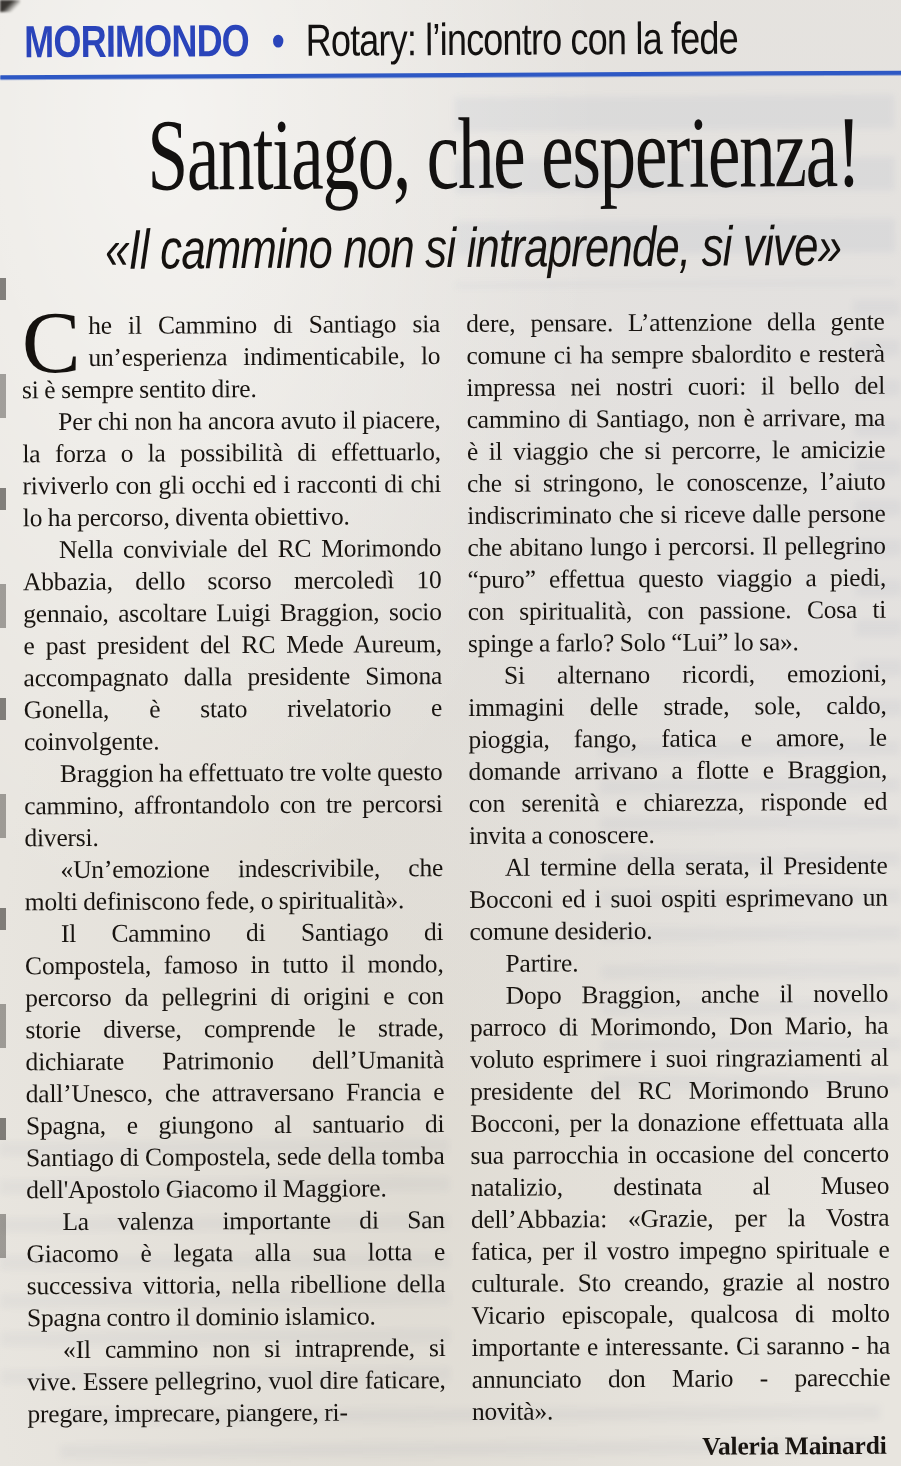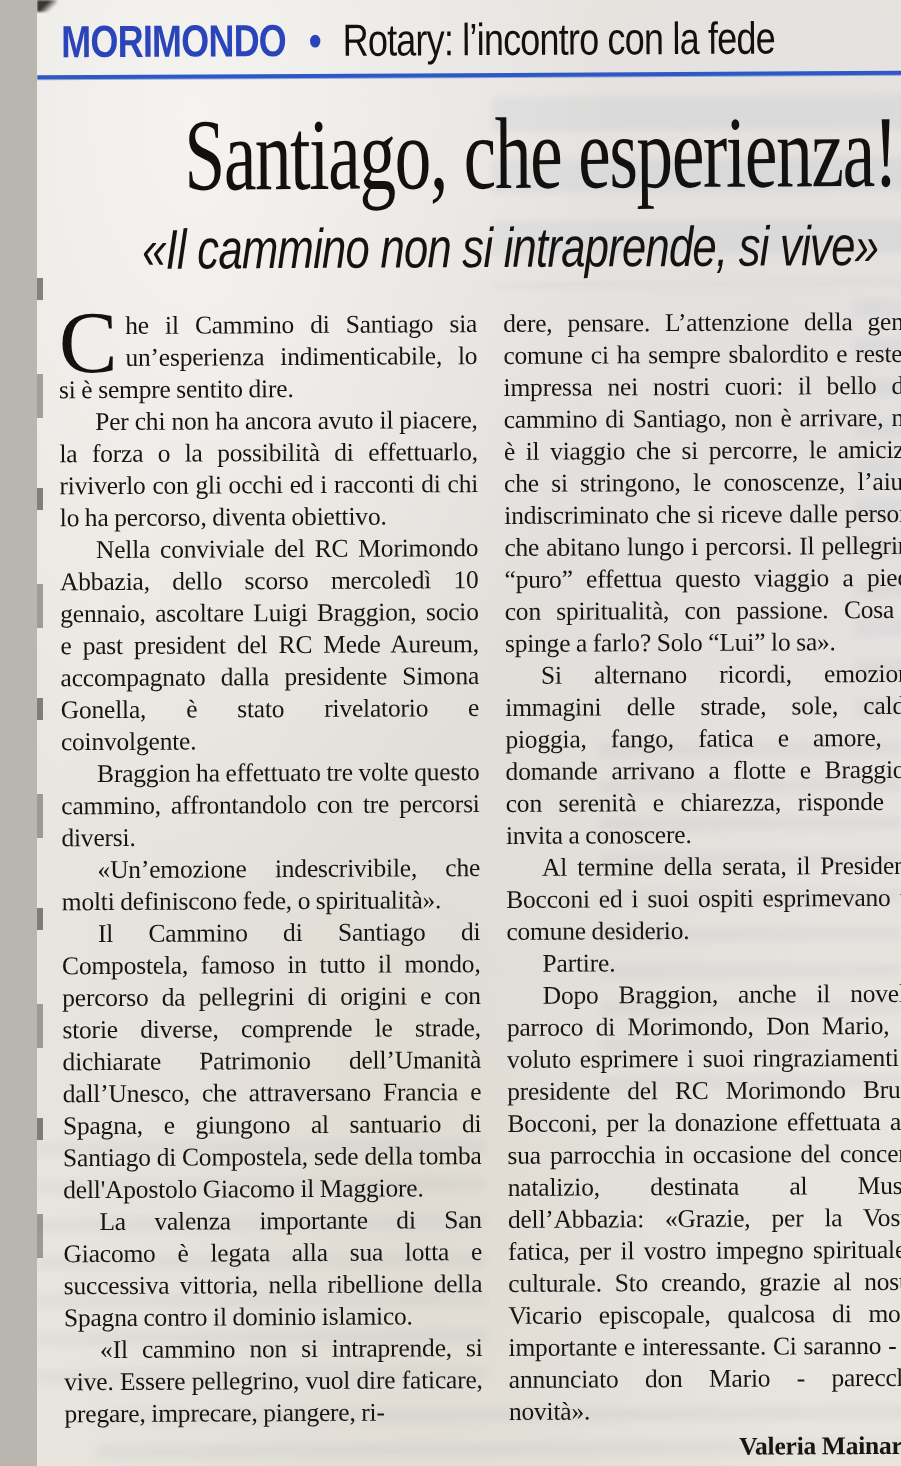--- a/index.html
+++ b/index.html
@@ -8,21 +8,20 @@
     background:#b9b6af;
     font-family:"Liberation Serif", serif;
   }
   .sheet{
     position:absolute;inset:0;overflow:hidden;
     background:
       radial-gradient(ellipse at 18% 8%, rgba(255,255,255,.55), rgba(255,255,255,0) 42%),
       radial-gradient(ellipse at 85% 30%, rgba(214,214,222,.35), rgba(214,214,222,0) 55%),
       radial-gradient(ellipse at 45% 80%, rgba(210,205,194,.40), rgba(210,205,194,0) 60%),
       #e8e5df;
-    margin-left: 37px;
   }
   
   .ghost{position:absolute;pointer-events:none;filter:blur(3px);transform:rotate(-.4deg);}
   .g1{top:96px;left:455px;width:440px;height:190px;opacity:.55;
       background:repeating-linear-gradient(180deg, rgba(122,136,172,.16) 0 34px, rgba(122,136,172,0) 34px 62px);}
   .g2{top:742px;right:0;width:300px;height:360px;opacity:.5;
       background:repeating-linear-gradient(180deg, rgba(120,130,160,.13) 0 14px, rgba(120,130,160,0) 14px 37px);}
   .g3{top:1140px;left:0;width:450px;height:260px;opacity:.45;
       background:repeating-linear-gradient(180deg, rgba(115,122,150,.12) 0 15px, rgba(115,122,150,0) 15px 38px);}
   .g4{top:300px;right:0;width:46px;height:430px;opacity:.5;

